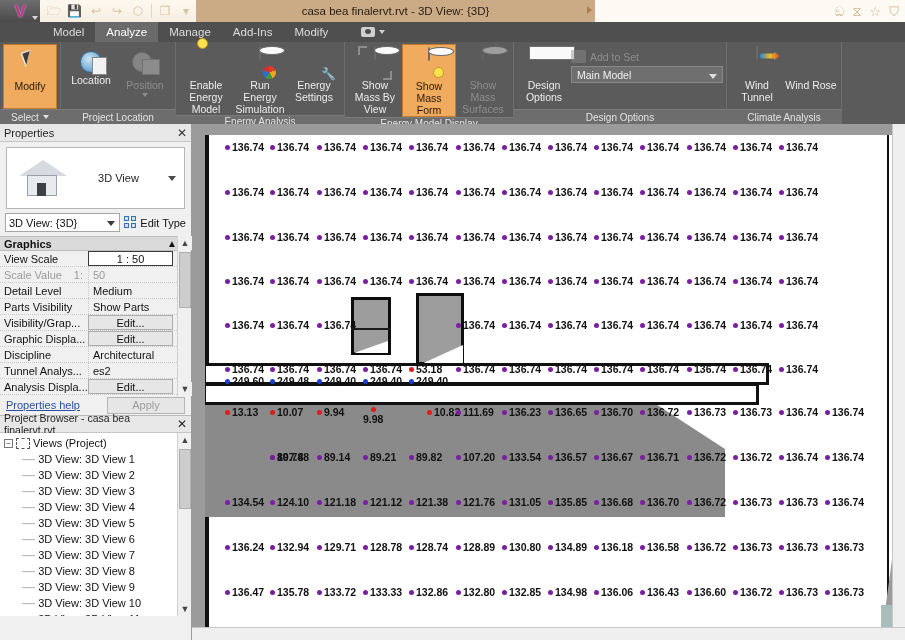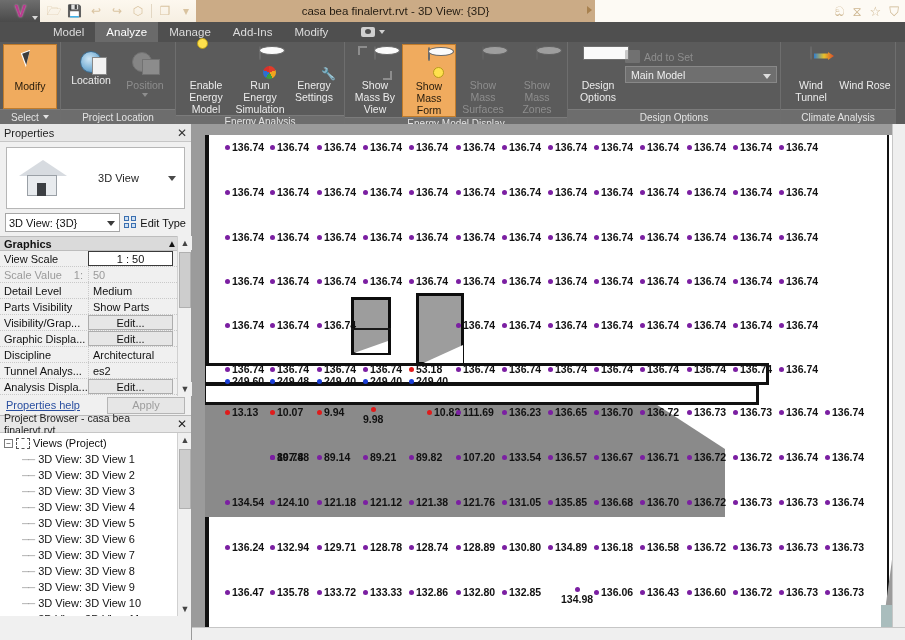--- a/index.html
+++ b/index.html
@@ -473,26 +473,20 @@
             <span class="cyl"><i class="band"></i></span>
             <span class="bulb" style="position:absolute;right:0;bottom:1px;"></span>
           </span>
           <span class="lbl">Show Mass Form</span>
         </div>
         <div class="bigbtn dim">
           <span class="ic">
             <span class="cyl dim"></span>
           </span>
           <span class="lbl">Show Mass Surfaces</span>
-        </div>
-        <div class="bigbtn dim">
-          <span class="ic">
-            <span class="cyl dim"></span>
-          </span>
-          <span class="lbl">Show Mass Zones</span>
         </div>
       </div>
       <div class="panel-title">Energy Model Display</div>
     </div>
 
     <div class="panel">
       <div class="panel-body" style="align-items:flex-start;">
         <div class="bigbtn">
           <span class="ic">
             <span class="ic-list"><i class="ln"></i><i class="ln"></i><i class="ln"></i><i class="ln"></i></span>
@@ -1273,21 +1267,21 @@
             <span>132.86</span>
           </div>
           <div class="dpt" style="left: 251px; top: 452px;">
             <span class="dot" style="background: rgb(123, 31, 162);"></span>
             <span>132.80</span>
           </div>
           <div class="dpt" style="left: 297px; top: 452px;">
             <span class="dot" style="background: rgb(123, 31, 162);"></span>
             <span>132.85</span>
           </div>
-          <div class="dpt" style="left: 356px; top: 452px; flex-direction: column;">
+          <div class="dpt" style="left: 343px; top: 452px;">
             <span class="dot" style="background: rgb(123, 31, 162);"></span>
             <span>134.98</span>
           </div>
           <div class="dpt" style="left: 389px; top: 452px;">
             <span class="dot" style="background: rgb(123, 31, 162);"></span>
             <span>136.06</span>
           </div>
           <div class="dpt" style="left: 435px; top: 452px;">
             <span class="dot" style="background: rgb(123, 31, 162);"></span>
             <span>136.43</span>

